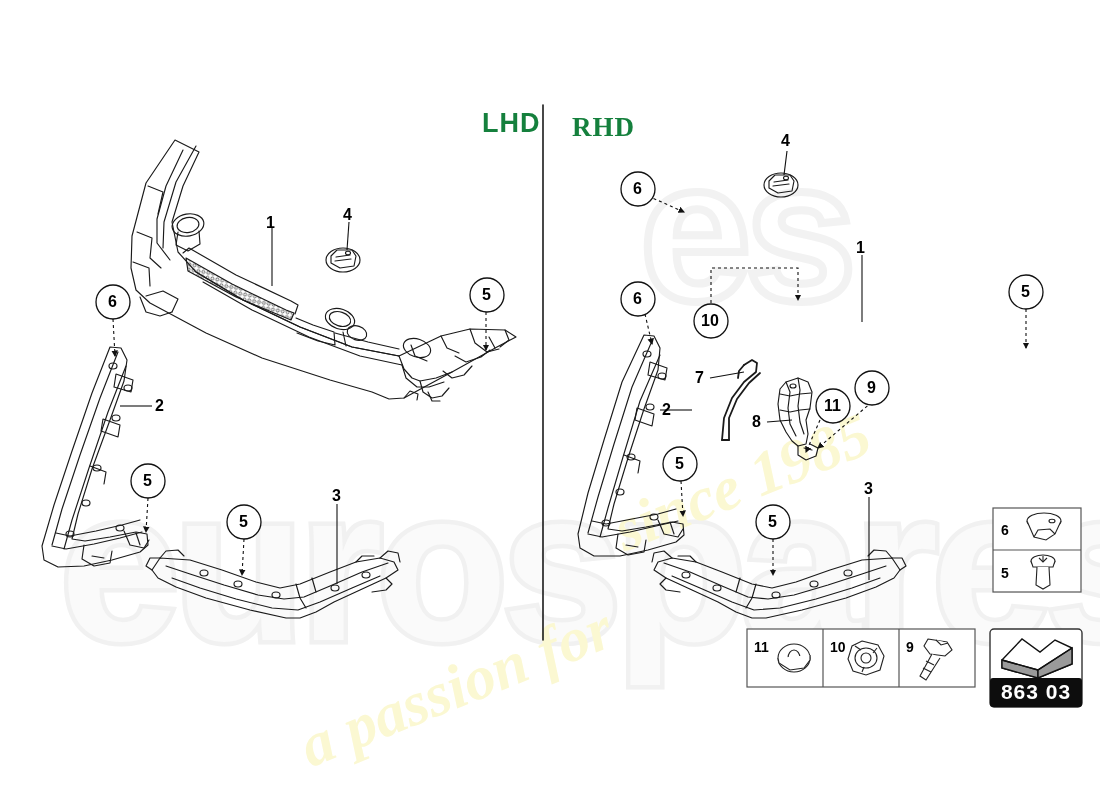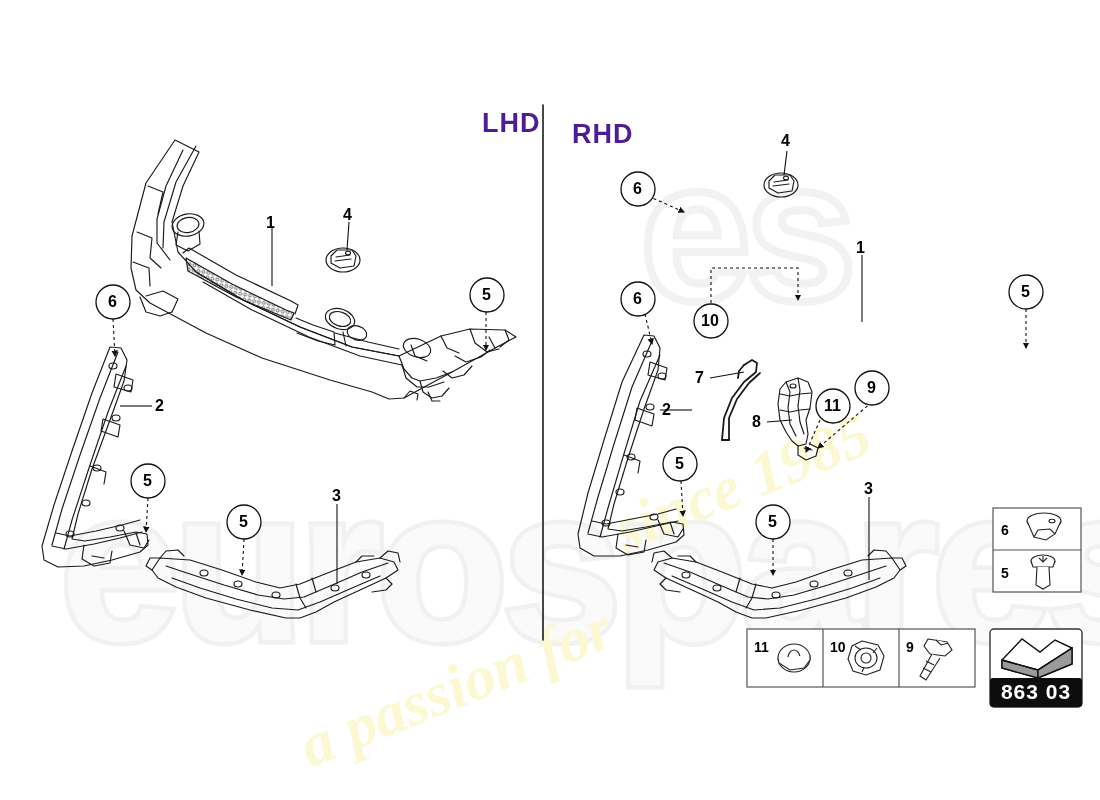--- a/index.html
+++ b/index.html
@@ -11,21 +11,21 @@
     background:#ffffff;
     overflow:hidden;
   }
   .layer{position:absolute;left:0;top:0;width:1100px;height:800px;}
   .wm{pointer-events:none;}
   .side-label{
     position:absolute;
     font-weight:700;
     font-size:27px;
     letter-spacing:1px;
-    color:#4c1d95;
+    color:#15803d;
     font-family:"Liberation Sans",sans-serif;
   }
   .callout-num{
     position:absolute;
     font-weight:700;
     font-size:16px;
     color:#000;
     font-family:"Liberation Sans",sans-serif;
     line-height:1;
   }
@@ -421,21 +421,21 @@
         <path d="M1038,670 L1038,678 L1072,664 L1072,648 Z" fill="#9a9a9a" stroke="#111" stroke-width="1.4"></path>
         <path d="M1002,660 L1038,670 L1072,648" fill="none" stroke="#111" stroke-width="1.4"></path>
       </g>
       <rect x="990" y="678" width="92" height="29" rx="3" fill="#0d0d0d"></rect>
       <text class="partno" x="1036" y="699" text-anchor="middle">863 03</text>
     </g>
   </svg>
 
   <div>
     <div class="side-label" style="left:482px;top:108px;">LHD</div>
-    <div class="side-label" style="left:572px;top:119px;">RHD</div>
+    <div class="side-label" style="left:572px;top:112px;font-family:Liberation Serif, serif;">RHD</div>
 
     <div class="callout-num" style="left:266px;top:215px;">1</div>
     <div class="callout-num" style="left:343px;top:207px;">4</div>
     <div class="callout-num" style="left:482px;top:287px;">5</div>
     <div class="callout-num" style="left:108px;top:294px;">6</div>
     <div class="callout-num" style="left:155px;top:398px;">2</div>
     <div class="callout-num" style="left:143px;top:473px;">5</div>
     <div class="callout-num" style="left:332px;top:488px;">3</div>
     <div class="callout-num" style="left:239px;top:514px;">5</div>
 

